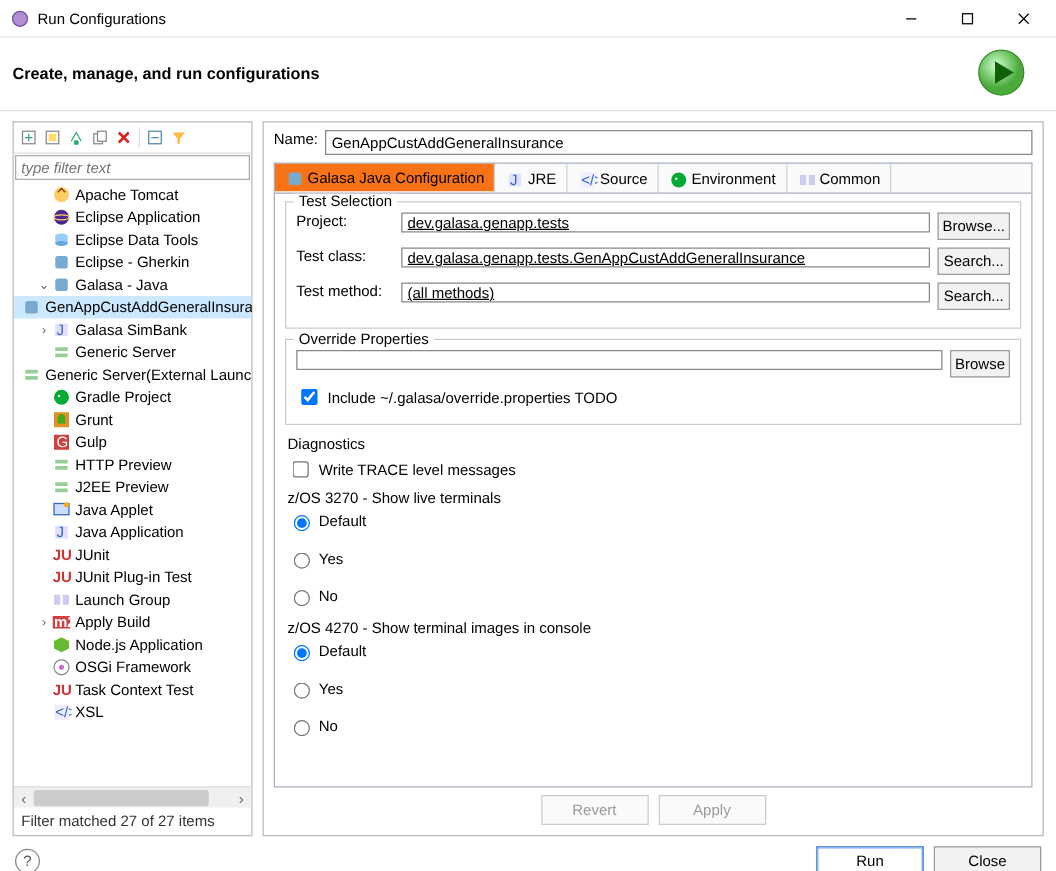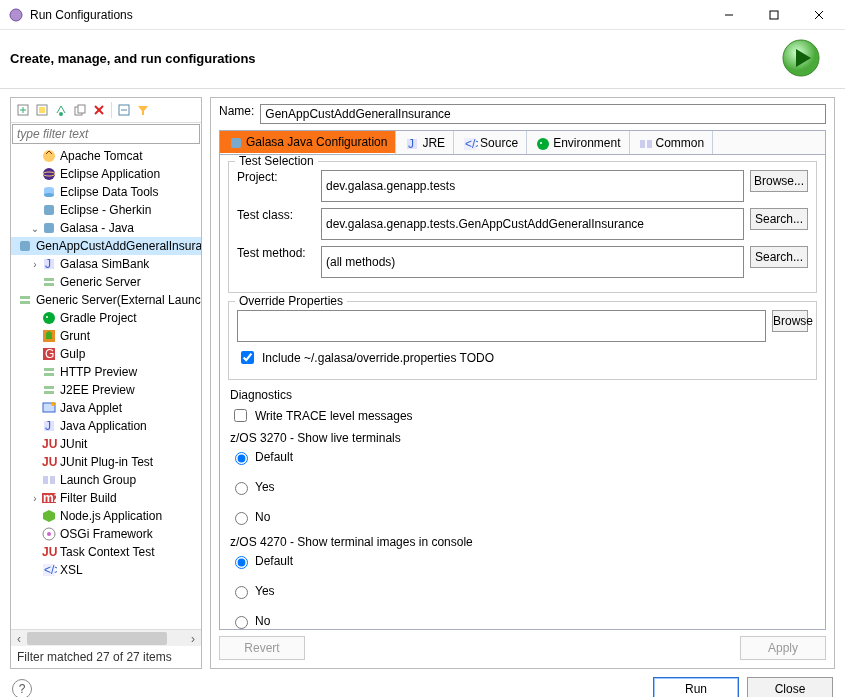--- a/index.html
+++ b/index.html
@@ -33,28 +33,28 @@
 .namerow input { flex: 1; height: 20px; border: 1px solid #888; padding: 2px 4px; }
 .tabs { display: flex; border: 1px solid #a8b0c0; border-bottom: none; background: #fafafa; }
 .tab { display: flex; align-items: center; gap: 4px; padding: 4px 8px; border-right: 1px solid #c8d0e0; }
 .tab .ticon2 { width: 14px; height: 14px; }
 .tab.active { background: #f97316; border-bottom: 2px solid #fff; margin-bottom: -1px; }
 .tabbody { flex: 1; border: 1px solid #a8b0c0; padding: 6px 8px; overflow: auto; }
 .group { border: 1px solid #ccc; padding: 8px; margin-bottom: 8px; position: relative; }
 .group .legend { position: absolute; top: -8px; left: 6px; background: #fff; padding: 0 4px; }
 .frow { display: flex; align-items: flex-start; margin-bottom: 6px; gap: 6px; }
 .frow label { width: 78px; }
-.frow input[type=text] { flex: 1; height: 32px; border: 1px solid #888; padding: 2px 4px; }
+.frow input[type=text] { flex: 1; height: 16px; border: 1px solid #888; padding: 2px 4px; text-decoration: underline; }
 .frow .btn { width: 58px; height: 22px; border: 1px solid #9a9a9a; background: #f2f2f2; text-align: center; line-height: 20px; }
 .chk { display: flex; align-items: center; gap: 5px; margin: 4px 0; }
 .chk input { width: 13px; height: 13px; }
 .sect { margin: 6px 0 2px 0; }
 .radios { display: flex; gap: 14px; margin: 4px 0 10px 0; flex-direction: column; }
 .radios label { display: flex; align-items: center; gap: 4px; }
-.actionrow { display: flex; justify-content: space-between; gap: 8px; padding-top: 6px; }
+.actionrow { display: flex; justify-content: center; gap: 8px; padding-top: 6px; }
 .bigbtn { width: 86px; height: 24px; border: 1px solid #9a9a9a; background: #f2f2f2; text-align: center; line-height: 22px; }
 .bigbtn.disabled { color: #9a9a9a; border-color: #ccc; background: #fafafa; }
 .footer { display: flex; align-items: center; padding: 8px 12px; gap: 8px; }
 .footer .spacer { flex: 1; }
 .bigbtn.primary { border: 1px solid #2a6fd6; color: #000; background: #fff; box-shadow: inset 0 0 0 1px #9ec7ff; }
 .helpicon { width: 20px; height: 20px; border: 1px solid #888; border-radius: 50%; display: flex; align-items: center; justify-content: center; color: #555; }
 </style>
 </head>
 <body>
 
@@ -358,21 +358,21 @@
         </div>
         <div class="titem">
           <span class="indent" style="width:12px"></span>
           <span class="arrow">›</span>
           <span class="ticon2">
             <svg viewBox="0 0 16 16" width="16" height="16">
               <rect x="1" y="3" width="14" height="10" fill="#d04040"></rect>
               <text x="2" y="12" font-size="8" fill="#fff" font-weight="bold">m2</text>
             </svg>
           </span>
-          <span>Filter Build</span>
+          <span>Apply Build</span>
         </div>
         <div class="titem">
           <span class="indent" style="width:12px"></span>
           <span class="arrow"></span>
           <span class="ticon2">
             <svg viewBox="0 0 16 16" width="16" height="16">
               <polygon points="8,2 14,5 14,11 8,14 2,11 2,5" fill="#6b3"></polygon>
             </svg>
           </span>
           <span>Node.js Application</span>
@@ -476,21 +476,21 @@
           <label>Test method:</label>
           <input type="text" value="(all methods)" style="">
           <div class="btn">Search...</div>
         </div>
       </div>
 
       <div class="group">
         <span class="legend">Override Properties</span>
         <div class="frow">
           <input type="text" value="" style="">
-          <div class="btn" style="width:36px">Browse</div>
+          <div class="btn" style="width:48px">Browse</div>
         </div>
         <div class="chk">
           <input type="checkbox" checked="" style="">
           <span>Include ~/.galasa/override.properties TODO</span>
         </div>
       </div>
 
       <div class="group" style="border:none; padding:0 2px;">
         <div class="sect">Diagnostics</div>
         <div class="chk">

